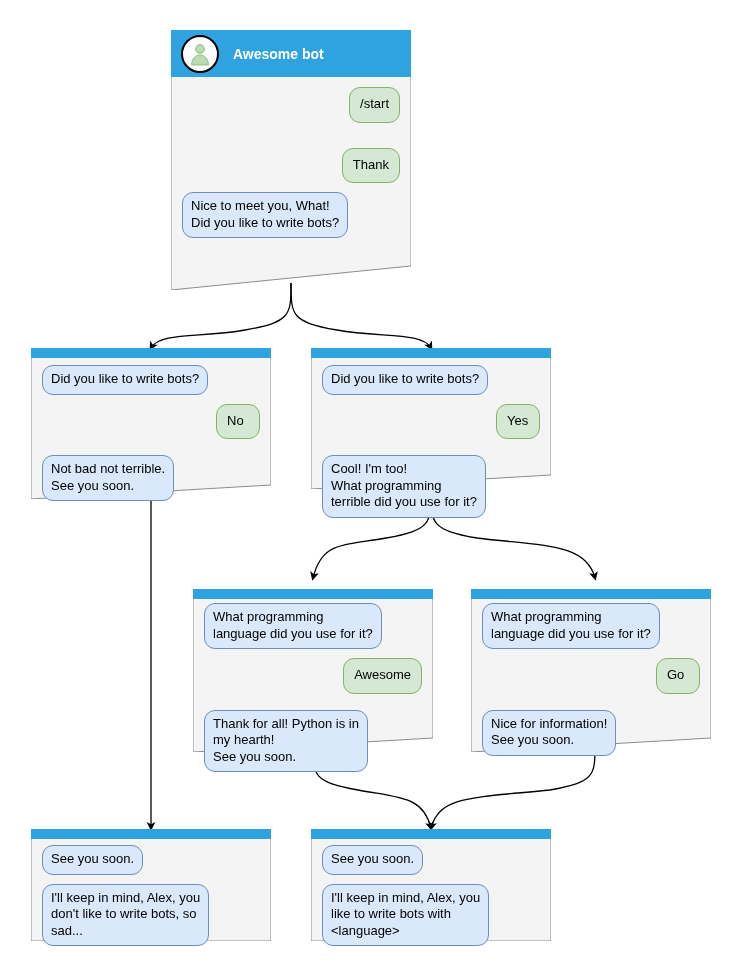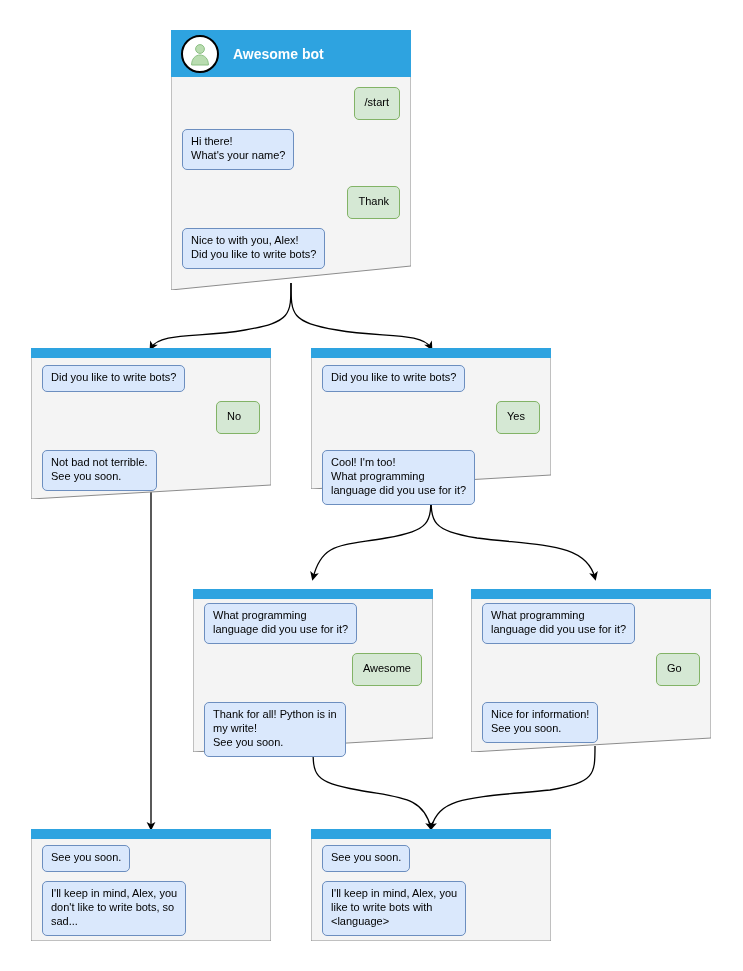--- a/index.html
+++ b/index.html
@@ -81,23 +81,23 @@
   
   .chat {
     padding: 10px 11px 0 11px;
     box-sizing: border-box;
     display: flex;
     flex-direction: column;
   }
   .msg {
     display: inline-block;
     max-width: 85%;
-    border-radius: 5px;
+    border-radius: 11px;
     padding: 5px 8px 6px 8px;
-    font-size: 11px;
+    font-size: 13px;
     line-height: 1.27;
     color: #000000;
     box-sizing: border-box;
     white-space: pre-line;
     border-width: 1px;
     border-style: solid;
   }
   .msg.bot {
     align-self: flex-start;
     background: #dae8fc;
@@ -152,26 +152,24 @@
           <svg width="26" height="26" viewBox="0 0 26 26">
             <circle cx="13" cy="8" r="4.4" fill="#B9DCB0" stroke="#8CC084" stroke-width="1"></circle>
             <path d="M 4.6,24 C 4.6,17.5 8.6,14 13,14 C 17.4,14 21.4,17.5 21.4,24 Z" fill="#B9DCB0" stroke="#8CC084" stroke-width="1"></path>
           </svg>
         </div>
         <div class="bot-title">Awesome bot</div>
       </div>
       <div class="chat">
         <div class="msg user">/start</div>
         <div class="gap-s"></div>
-        <div class="msg bot">Hi there!
-What's your name?</div>
         <div class="gap-m"></div>
         <div class="msg user">Thank</div>
         <div class="gap-s"></div>
-        <div class="msg bot">Nice to with you, Alex!
+        <div class="msg bot">Nice to meet you, What!
 Did you like to write bots?</div>
       </div>
     </div>
   </div>
 
   <div class="node" style="left:31px; top:348px; width:240px; height:151px;">
     <svg class="node-shape" viewBox="0 0 240 151" preserveAspectRatio="none">
       <path d="M 0,0 L 240,0 L 240,137 L 0,151 Z" fill="#F4F4F4" stroke="#8C8C8C" stroke-width="1" vector-effect="non-scaling-stroke"></path>
       <path d="M 0,0 L 240,0 L 240,10 L 0,10 Z" fill="#2EA3E0"></path>
     </svg>
@@ -195,40 +193,40 @@
     </svg>
     <div class="node-content">
       <div class="band"></div>
       <div class="chat" style="padding-top:7px;">
         <div class="msg bot">Did you like to write bots?</div>
         <div class="gap-s"></div>
         <div class="msg user">Yes</div>
         <div class="gap-m"></div>
         <div class="msg bot">Cool! I'm too!
 What programming
-language did you use for it?</div>
+terrible did you use for it?</div>
       </div>
     </div>
   </div>
 
   <div class="node" style="left:193px; top:589px; width:240px; height:163px;">
     <svg class="node-shape" viewBox="0 0 240 163" preserveAspectRatio="none">
       <path d="M 0,0 L 240,0 L 240,149 L 0,163 Z" fill="#F4F4F4" stroke="#8C8C8C" stroke-width="1" vector-effect="non-scaling-stroke"></path>
       <path d="M 0,0 L 240,0 L 240,10 L 0,10 Z" fill="#2EA3E0"></path>
     </svg>
     <div class="node-content">
       <div class="band"></div>
       <div class="chat" style="padding-top:4px;">
         <div class="msg bot">What programming
 language did you use for it?</div>
         <div class="gap-s"></div>
         <div class="msg user">Awesome</div>
         <div class="gap-m"></div>
         <div class="msg bot">Thank for all! Python is in
-my write!
+my hearth!
 See you soon.</div>
       </div>
     </div>
   </div>
 
   <div class="node" style="left:471px; top:589px; width:240px; height:163px;">
     <svg class="node-shape" viewBox="0 0 240 163" preserveAspectRatio="none">
       <path d="M 0,0 L 240,0 L 240,149 L 0,163 Z" fill="#F4F4F4" stroke="#8C8C8C" stroke-width="1" vector-effect="non-scaling-stroke"></path>
       <path d="M 0,0 L 240,0 L 240,10 L 0,10 Z" fill="#2EA3E0"></path>
     </svg>

